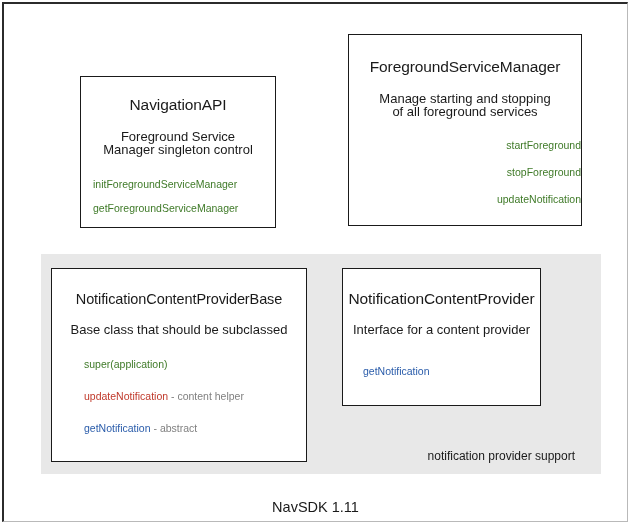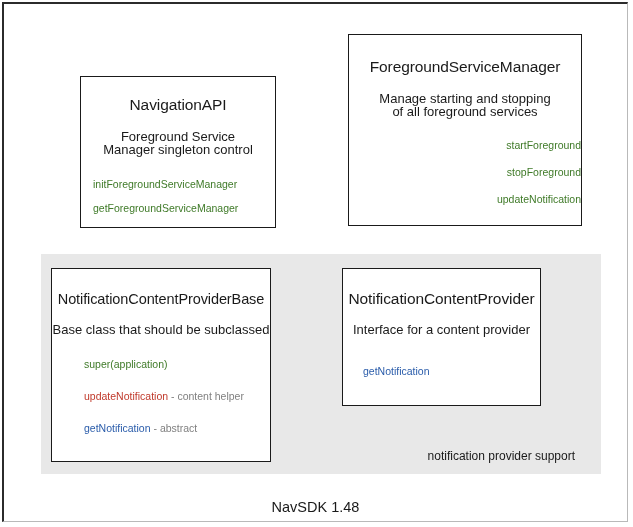--- a/index.html
+++ b/index.html
@@ -100,21 +100,21 @@
     position: absolute;
     right: 26px;
     bottom: 11px;
     font-size: 12px;
     color: #1a1a1a;
     white-space: nowrap;
   }
 
   
   #box-ncp-base {
-    left: 47px; top: 264px; width: 220px; height: 194px;
+    left: 47px; top: 264px; width: 256px; height: 194px;
   }
   #box-ncp-base .box-title { margin-top: 22px; }
   #box-ncp-base .box-desc  { margin-top: 16px; }
   #box-ncp-base .method-list { margin-top: 22px; padding-left: 32px; }
   #box-ncp-base .method { margin-bottom: 19px; }
 
   
   #box-ncp {
     left: 338px; top: 264px; width: 199px; height: 138px;
   }
@@ -202,16 +202,16 @@
       <div class="box-desc">
         <div>Interface for a content provider</div>
       </div>
       <div class="method-list">
         <div class="method">
           <span class="m-blue">getNotification</span><span class="m-note"></span>
         </div>
       </div>
     </div>
 
-    <div id="footer-version">NavSDK 1.48</div>
+    <div id="footer-version">NavSDK 1.11</div>
 
   </div>
 </div>
 
 </body></html>

